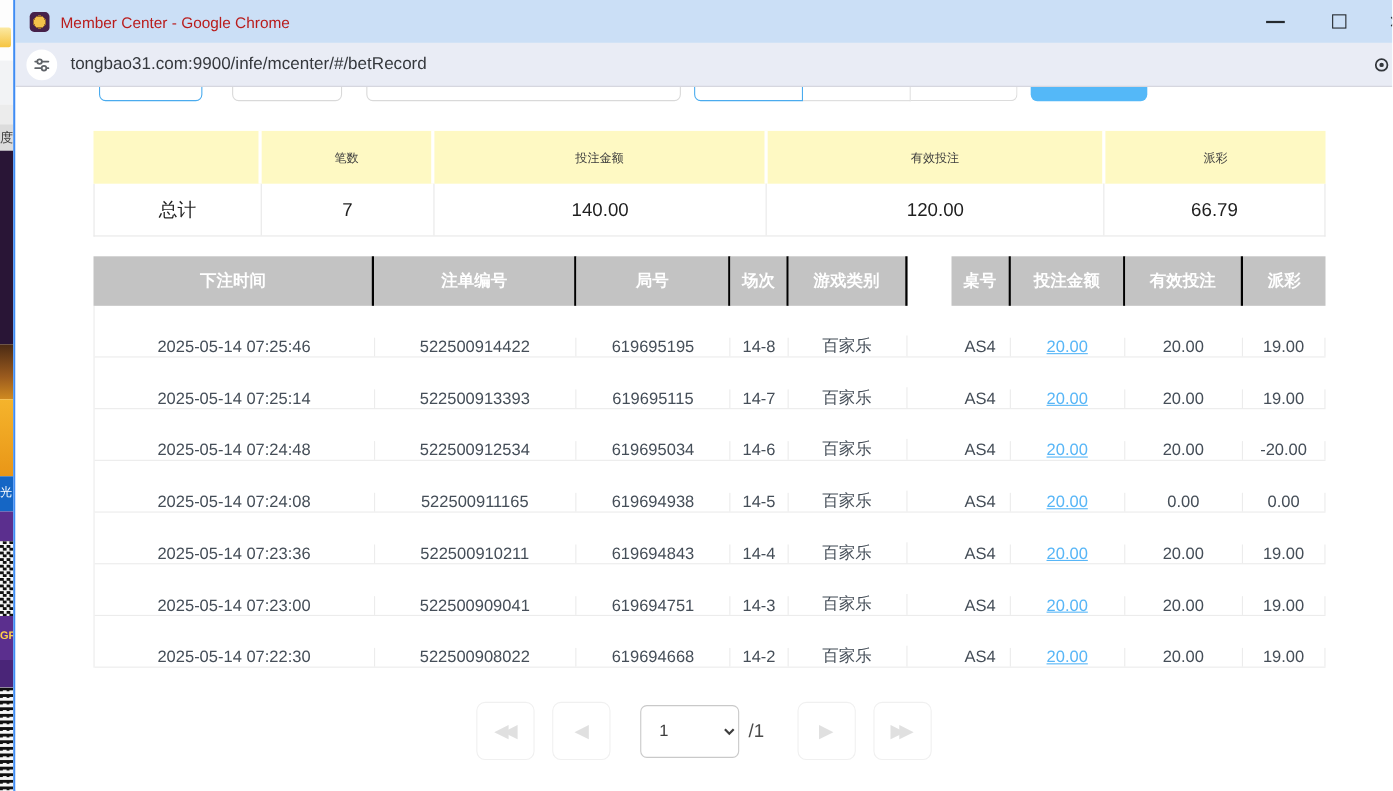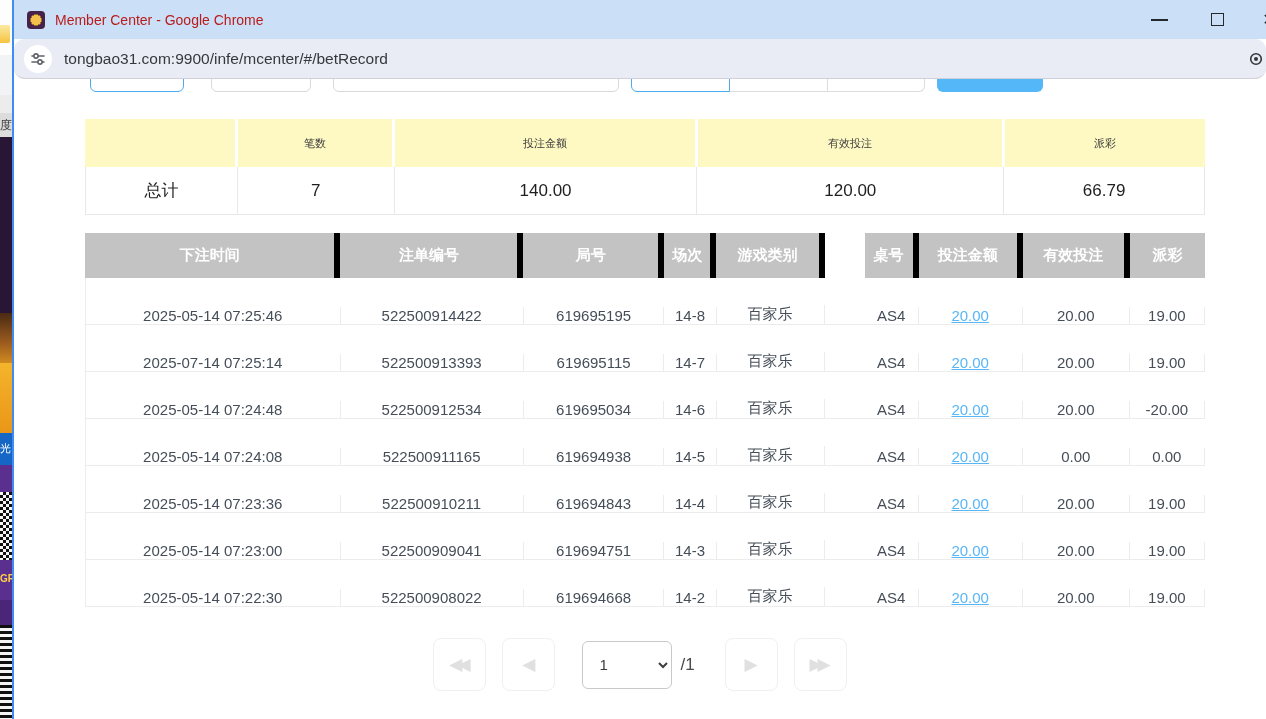--- a/index.html
+++ b/index.html
@@ -35,21 +35,21 @@
     background:radial-gradient(circle at 50% 50%, #f3c14b 0 5px, #9a6a30 5px 6px, #46214a 6px); flex:0 0 auto; }
   .win-title { margin-left:10px; font-size:14px; color:#b91c1c; white-space:nowrap; }
   .tb-btn { position:absolute; top:0; height:39px; display:flex; align-items:center; justify-content:center; }
   .btn-min { left:1128px; width:34px; }
   .btn-min .bar { width:17px; height:2px; background:#24292e; }
   .btn-max { left:1186px; width:34px; }
   .btn-max .box { width:13px; height:13px; border:1.5px solid #24292e; background:transparent; }
   .btn-close { left:1240px; width:30px; font-size:16px; color:#24292e; }
 
   .urlbar { position:relative; height:40px; background:#e9ecf5; border-bottom:1px solid #d0d0da;
-    display:flex; align-items:center; overflow:hidden;border-radius:11px; }
+    display:flex; align-items:center; overflow:hidden; }
   .tune-circle { width:28px; height:28px; margin-left:10px; border-radius:50%; background:#fff;
     display:flex; align-items:center; justify-content:center; flex:0 0 auto; }
   .url-text { margin-left:12px; font-size:15.5px; color:#35383d; white-space:nowrap; }
   .record-ico { position:absolute; right:3px; top:13px; }
 
   
   .content { position:relative; height:639px; background:#fff; overflow:hidden; }
 
   
   .cutbar { position:absolute; top:0; left:0; right:0; height:14px; }
@@ -72,21 +72,21 @@
   .sum-row { display:flex; height:48px; border:1px solid #e8e8e8; border-top:none; }
   .sum-row > div { border-right:1px solid #e8e8e8; display:flex; align-items:center; justify-content:center;
     font-size:17px; color:#1f1f1f; }
   .sum-row > div:last-child { border-right:none; }
   .sc0 { width:153px; } .sc1 { width:157px; } .sc2 { width:303px; } .sc3 { width:307px; } .sc4 { width:200px; }
   .sum-row .sc0 { width:152px; } 
 
   
   .bets { position:absolute; left:71px; top:154px; width:1120px; }
   .bet-head { display:flex; height:45px; }
-  .bet-head > div { background:#c3c3c3; border-right:6px solid #000000; display:flex; align-items:center; justify-content:center;
+  .bet-head > div { background:#c3c3c3; border-right:2px solid #000000; display:flex; align-items:center; justify-content:center;
     font-size:15px; font-weight:bold; color:#fff; }
   .bet-head > div:last-child { border-right:none; }
   .bet-body { border-left:1px solid #ececec; }
   .bet-row { display:flex; height:47px; border-bottom:1px solid #ececec;align-items:flex-end; }
   .bet-row > div { border-right:1px solid #ececec; display:flex; align-items:center; justify-content:center;
     font-size:15px; color:#454e58; }
   .bc0 { width:265px; } .bc1 { width:190px; } .bc2 { width:146px; } .bc3 { width:54px; }
   .bc4 { width:112px; } .bc5 { width:56px;margin-left:40px; } .bc6 { width:108px; } .bc7 { width:111px; } .bc8 { width:78px; }
   .bet-body .bc0 { width:264px; }
   .amt-link { color:#58b6f7; text-decoration:underline; cursor:pointer; }
@@ -215,21 +215,21 @@
             <div class="bc4">百家乐</div>
             <div class="bc5">AS4</div>
             <div class="bc6">
                 <span class="amt-link">20.00</span>
               </div>
             <div class="bc7">20.00</div>
             <div class="bc8">19.00</div>
           </div>
 
           <div class="bet-row">
-            <div class="bc0">2025-07-14 07:25:14</div>
+            <div class="bc0">2025-05-14 07:25:14</div>
             <div class="bc1">522500913393</div>
             <div class="bc2">619695115</div>
             <div class="bc3">14-7</div>
             <div class="bc4">百家乐</div>
             <div class="bc5">AS4</div>
             <div class="bc6">
                 <span class="amt-link">20.00</span>
               </div>
             <div class="bc7">20.00</div>
             <div class="bc8">19.00</div>

